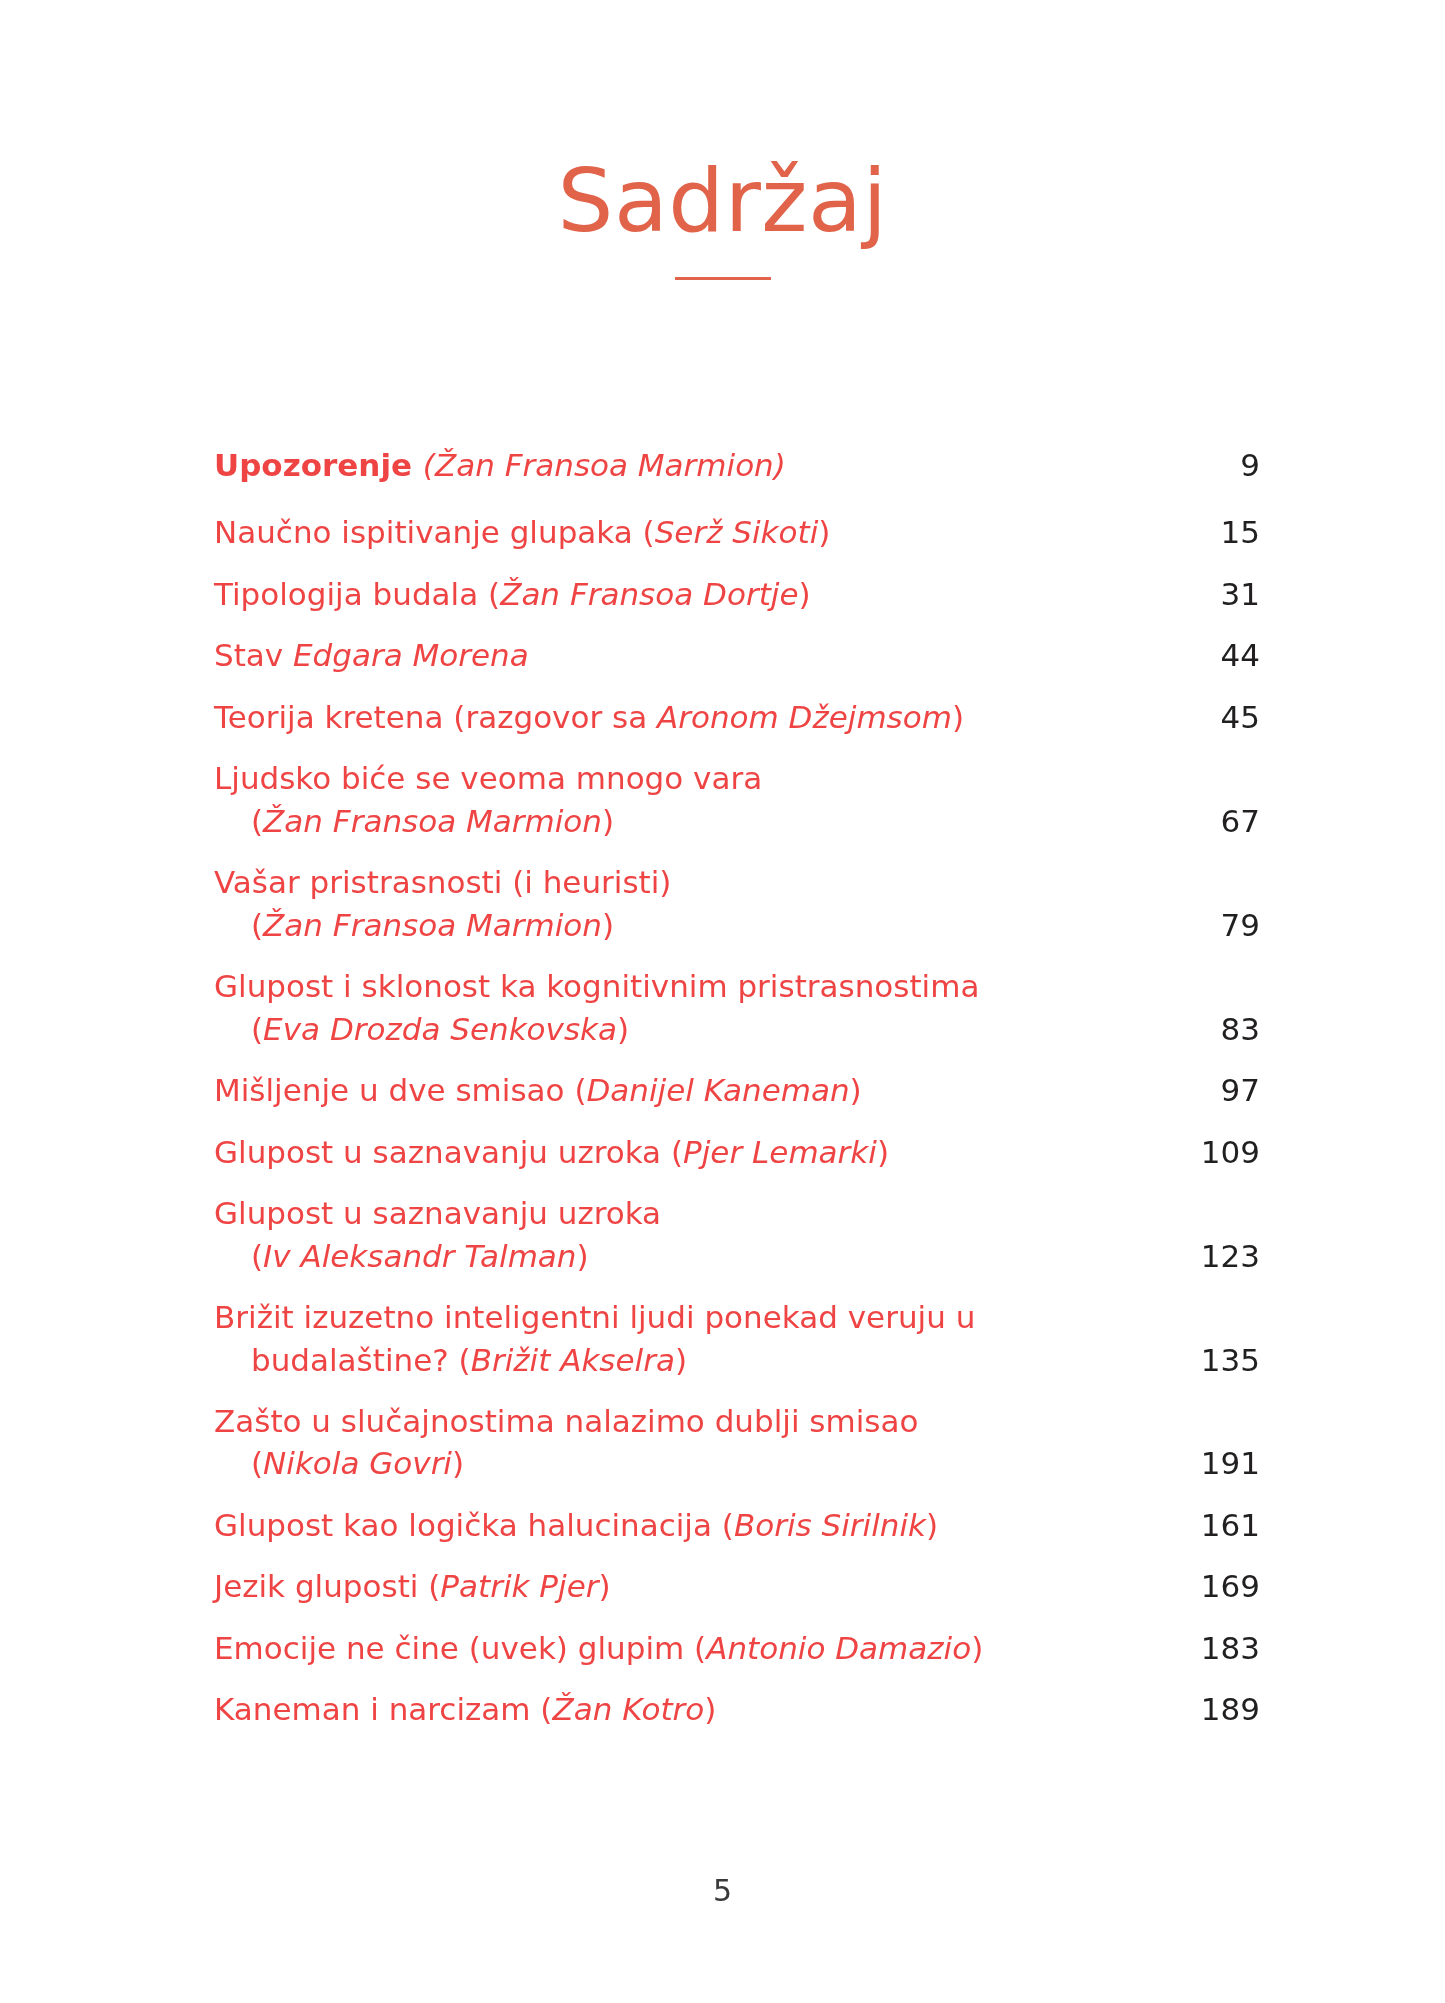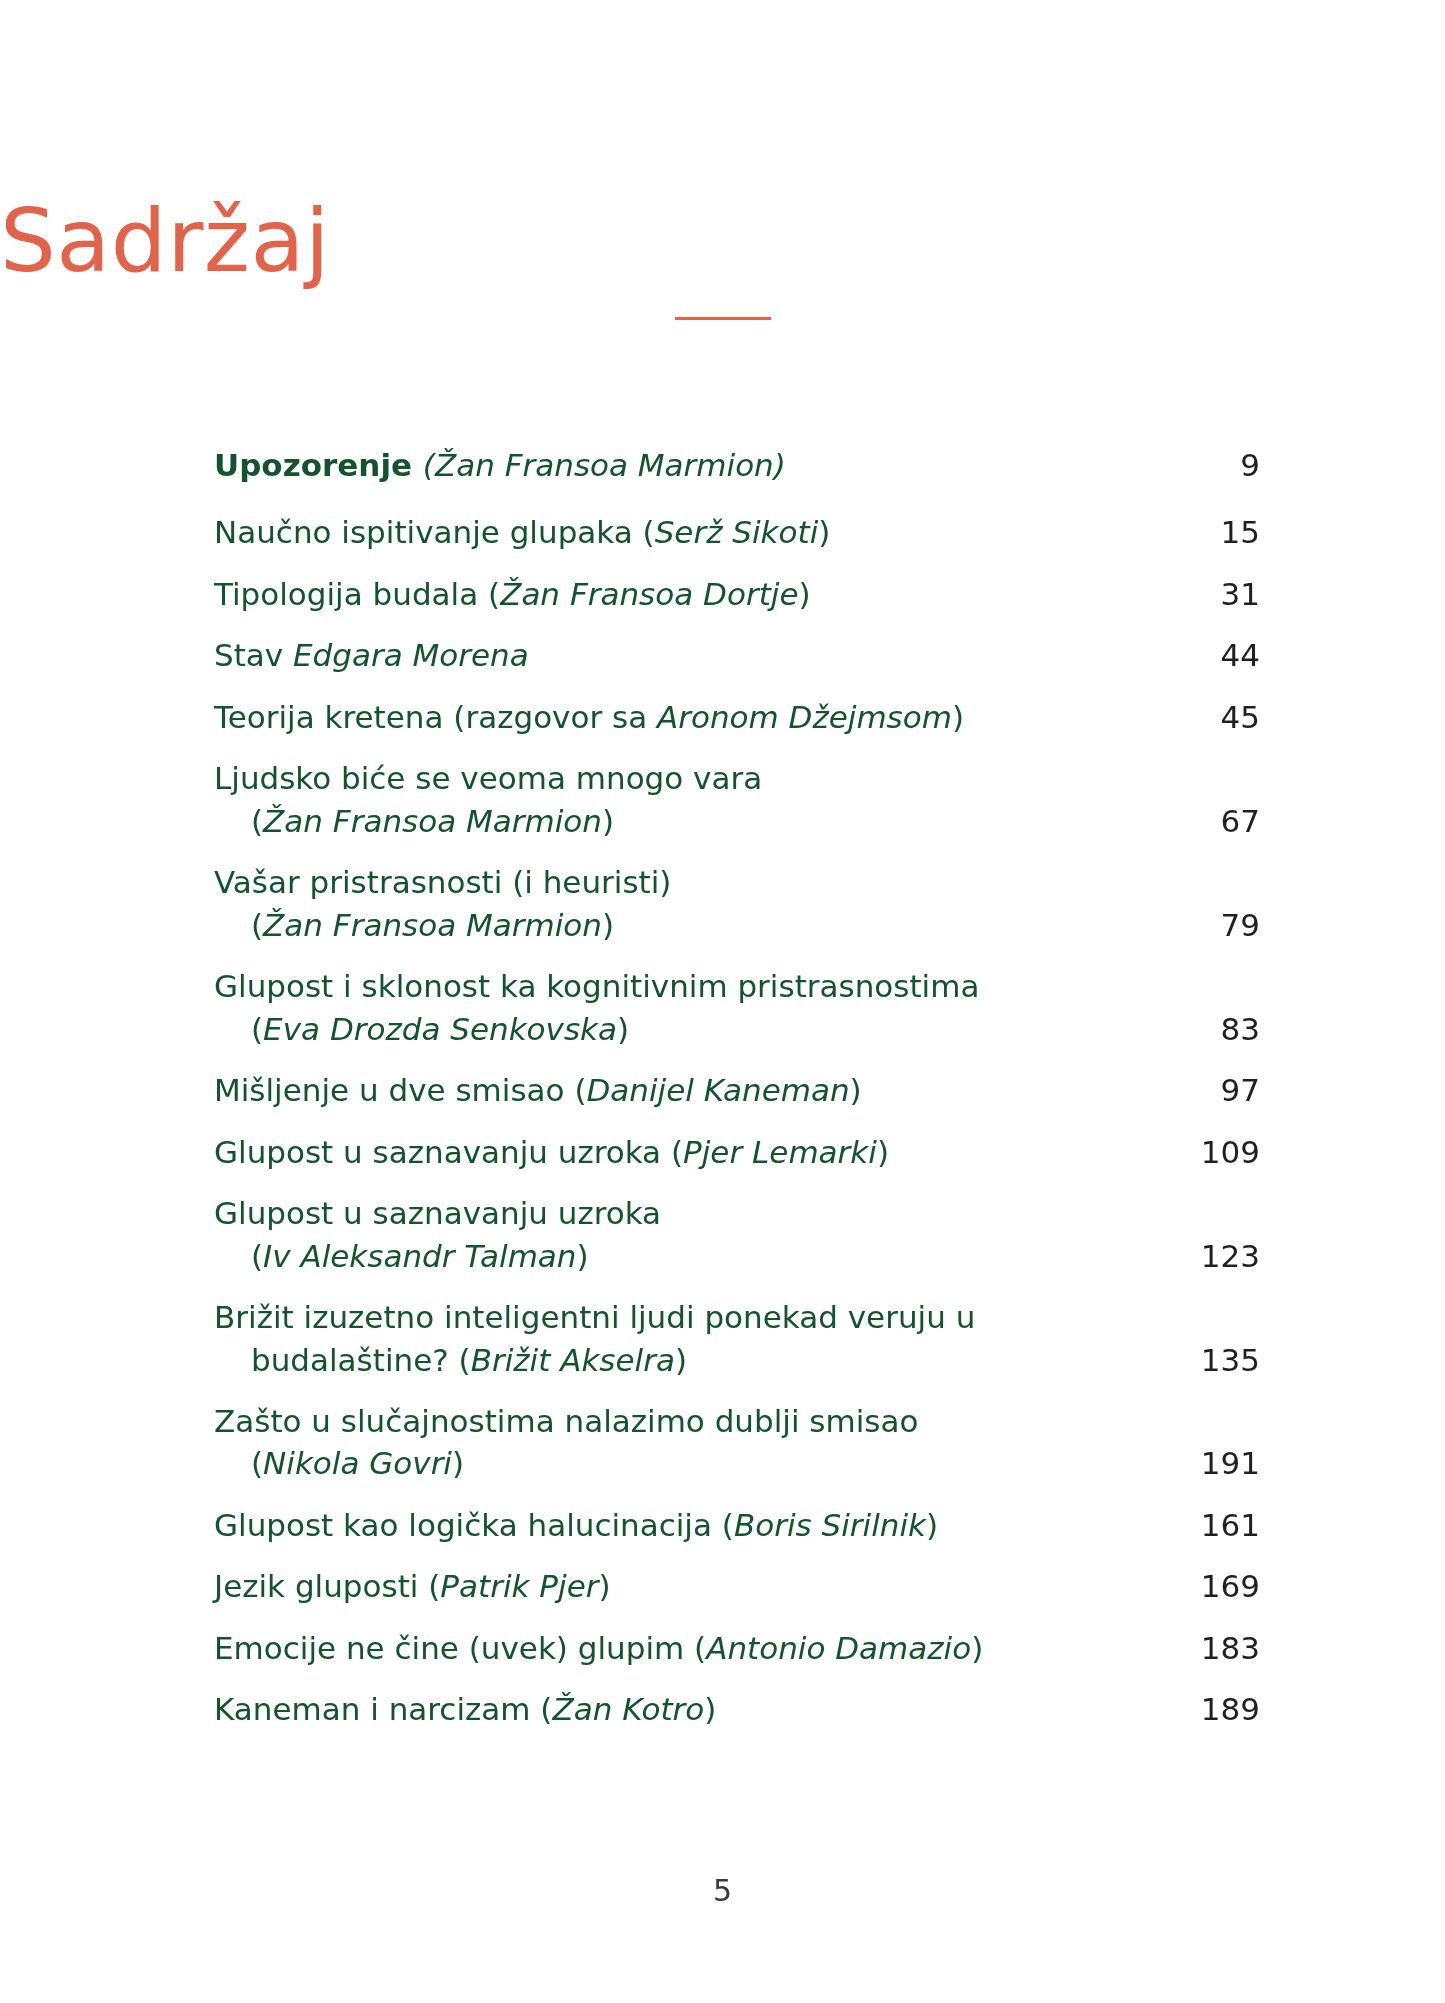--- a/index.html
+++ b/index.html
@@ -17,22 +17,21 @@
     overflow: hidden;
     box-sizing: border-box;
   }
 
   
   .title-block {
     position: absolute;
     top: 155px;
     left: 0;
     right: 0;
-    text-align: left;
-    margin-top: 40px;
+    text-align: center;
   }
 
   .page-title {
     font-family: "DejaVu Sans", sans-serif;
     font-size: 88px;
     font-weight: 400;
     color: #E0634A;
     letter-spacing: 0.5px;
     line-height: 1.05;
     margin: 0;
@@ -61,21 +60,21 @@
   }
 
   .toc-entry.first {
     margin-bottom: 25px;
   }
 
   .toc-text {
     display: block;
     font-size: 31px;
     line-height: 1.37;
-    color: #14532d;
+    color: #ef4444;
     font-weight: 400;
     padding-right: 170px;
     white-space: pre-wrap;
   }
 
   .toc-entry.bold .toc-text {
     font-weight: 700;
   }
 
   .toc-text .it {

